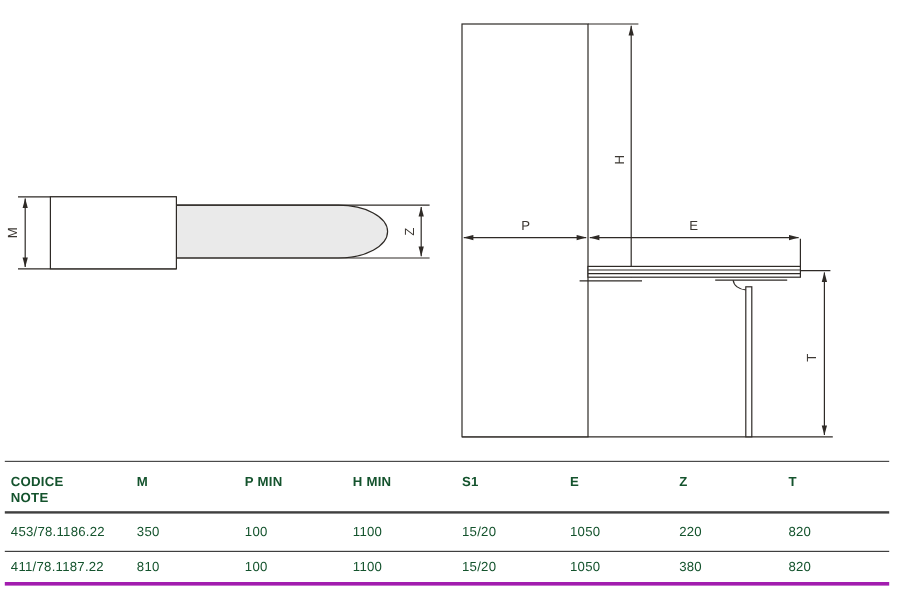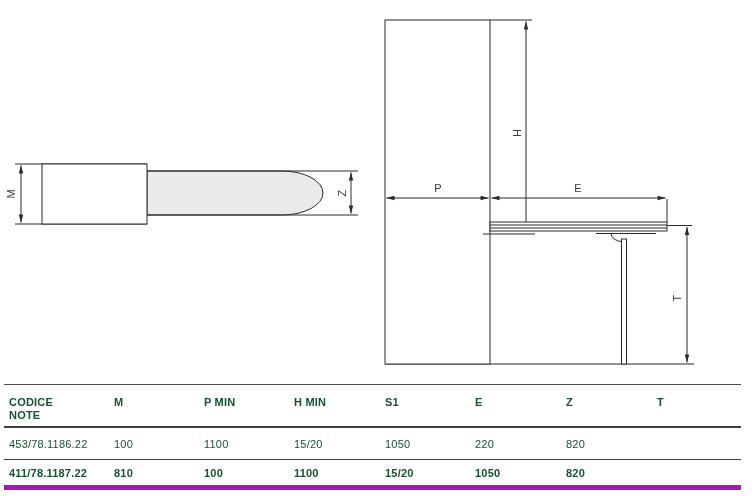--- a/index.html
+++ b/index.html
@@ -32,21 +32,21 @@
   .thead .th {
     padding: 11px 0 4px 5px; line-height: 13px;
     font-weight: bold; font-size: 11px; letter-spacing: 0.2px;
     min-height: 24px;
   }
   .tdata { border-bottom: 1px solid #3f3f3f; }
   .tdata .td {
     height: 31px; display: flex; align-items: center;
     padding-left: 5px; font-size: 11px; letter-spacing: 0.2px;
   }
-  .tdata.tlast { border-bottom: 5px solid #a21caf; font-weight: bold; }
+  .tdata.tlast { border-bottom: 3px solid #a21caf; }
   .tdata.tlast .td { height: 25px; }
 </style>
 </head>
 <body>
 
 <div class="note">
   <div>NOTE</div>
 </div>
 
 <svg class="drawing" width="754" height="496" viewBox="0 0 754 496">
@@ -121,30 +121,32 @@
     <div class="th">P MIN</div>
     <div class="th">H MIN</div>
     <div class="th">S1</div>
     <div class="th">E</div>
     <div class="th">Z</div>
     <div class="th">T</div>
   </div>
 
   <div class="trow tdata">
     <div class="td">453/78.1186.22</div>
+    <div class="td">350</div>
     <div class="td">100</div>
     <div class="td">1100</div>
     <div class="td">15/20</div>
     <div class="td">1050</div>
     <div class="td">220</div>
     <div class="td">820</div>
   </div>
 
   <div class="trow tdata tlast">
     <div class="td">411/78.1187.22</div>
     <div class="td">810</div>
     <div class="td">100</div>
     <div class="td">1100</div>
     <div class="td">15/20</div>
     <div class="td">1050</div>
+    <div class="td">380</div>
     <div class="td">820</div>
   </div>
 </div>
 
 </body></html>

